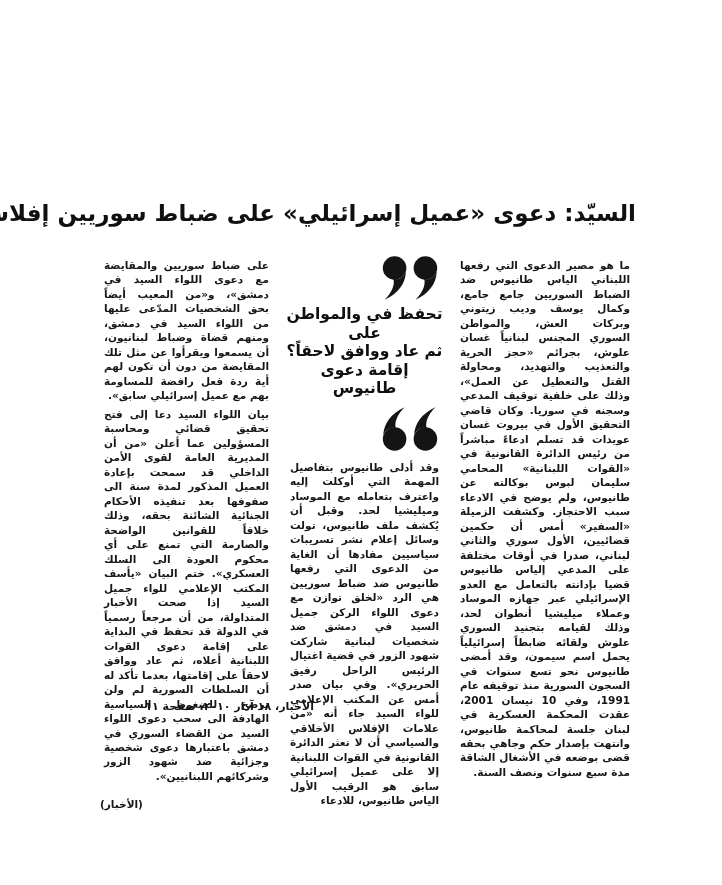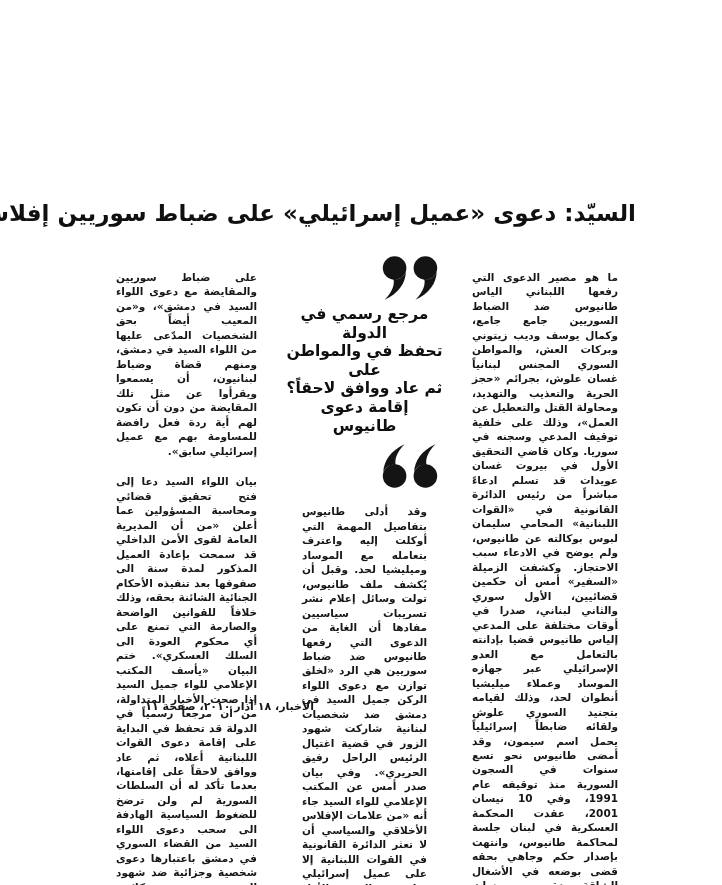--- a/index.html
+++ b/index.html
@@ -40,21 +40,21 @@
     font-size: 10.5px;
     font-weight: bold;
     line-height: 1.38;
     text-align: justify;
     text-justify: inter-word;
     color: #161616;
   }
   .col-right  { width: 178px; }
   .col-middle { width: 157px; }
   .col-left   { width: 173px; }
-  .col p { margin: 16px; }
+  .col p { margin: 4px; }
   .pullquote {
     margin: 2px 0 9px;
   }
   .qmark {
     display: flex;
     justify-content: flex-start; 
     padding-left: 0;
     padding-right: 4px;
   }
   .qmark.qtop    { margin-bottom: 5px; }
@@ -103,21 +103,20 @@
               <circle cx="15" cy="13" r="13"></circle>
               <path d="M27.5 17 C27 30 19 41 4 48 C13 39 15.5 30 13.5 24.5 C18 27 24.5 24 27.5 17 Z"></path>
               <g transform="translate(34,0)">
                 <circle cx="15" cy="13" r="13"></circle>
                 <path d="M27.5 17 C27 30 19 41 4 48 C13 39 15.5 30 13.5 24.5 C18 27 24.5 24 27.5 17 Z"></path>
               </g>
             </g>
           </svg>
         </div>
         <div class="pq-lines">
-          <div>مرجع رسمي في الدولة</div>
           <div>تحفظ في والمواطن على</div>
           <div>ثم عاد ووافق لاحقاً؟</div>
           <div>إقامة دعوى طانيوس</div>
         </div>
         <div class="qmark qbottom">
           <svg width="58" height="44" viewBox="0 0 64 48" aria-hidden="true">
             <g fill="#141414" transform="rotate(180 32 24)">
               <circle cx="15" cy="13" r="13"></circle>
               <path d="M27.5 17 C27 30 19 41 4 48 C13 39 15.5 30 13.5 24.5 C18 27 24.5 24 27.5 17 Z"></path>
               <g transform="translate(34,0)">

